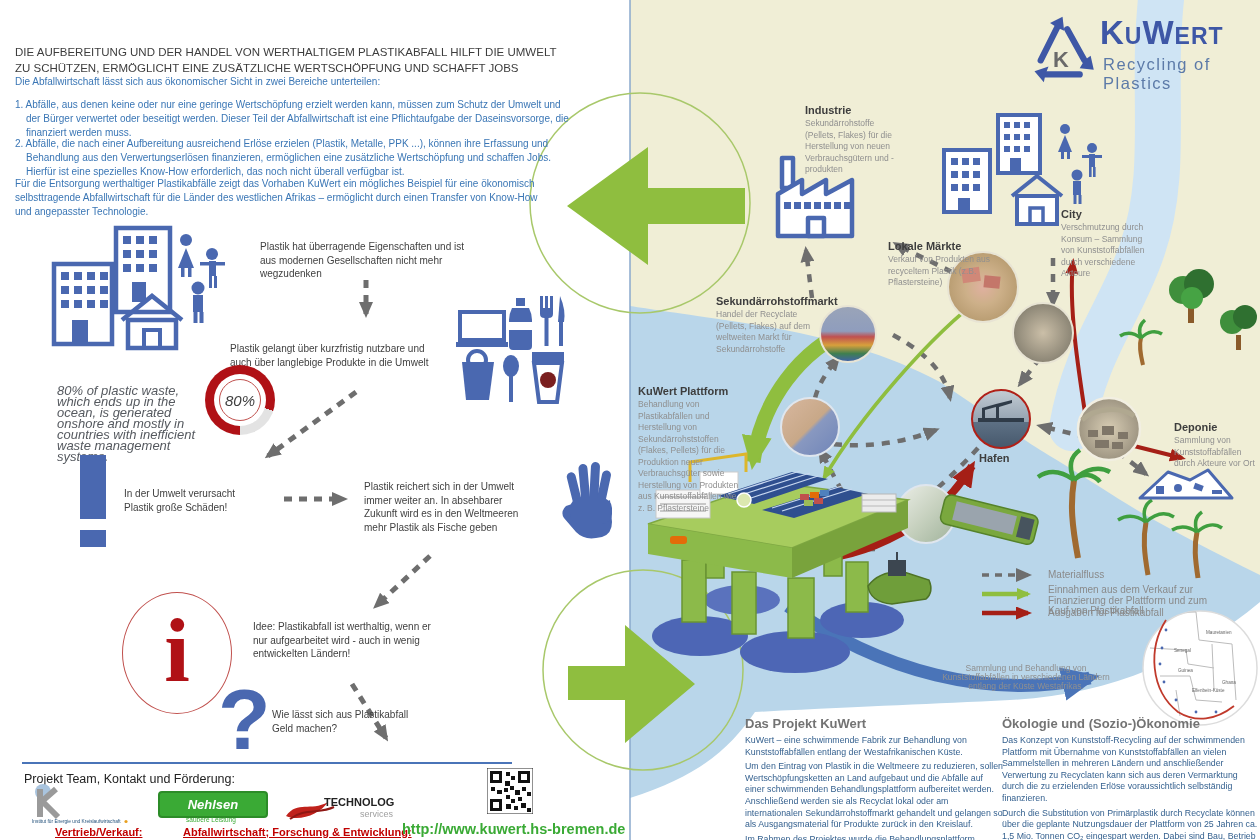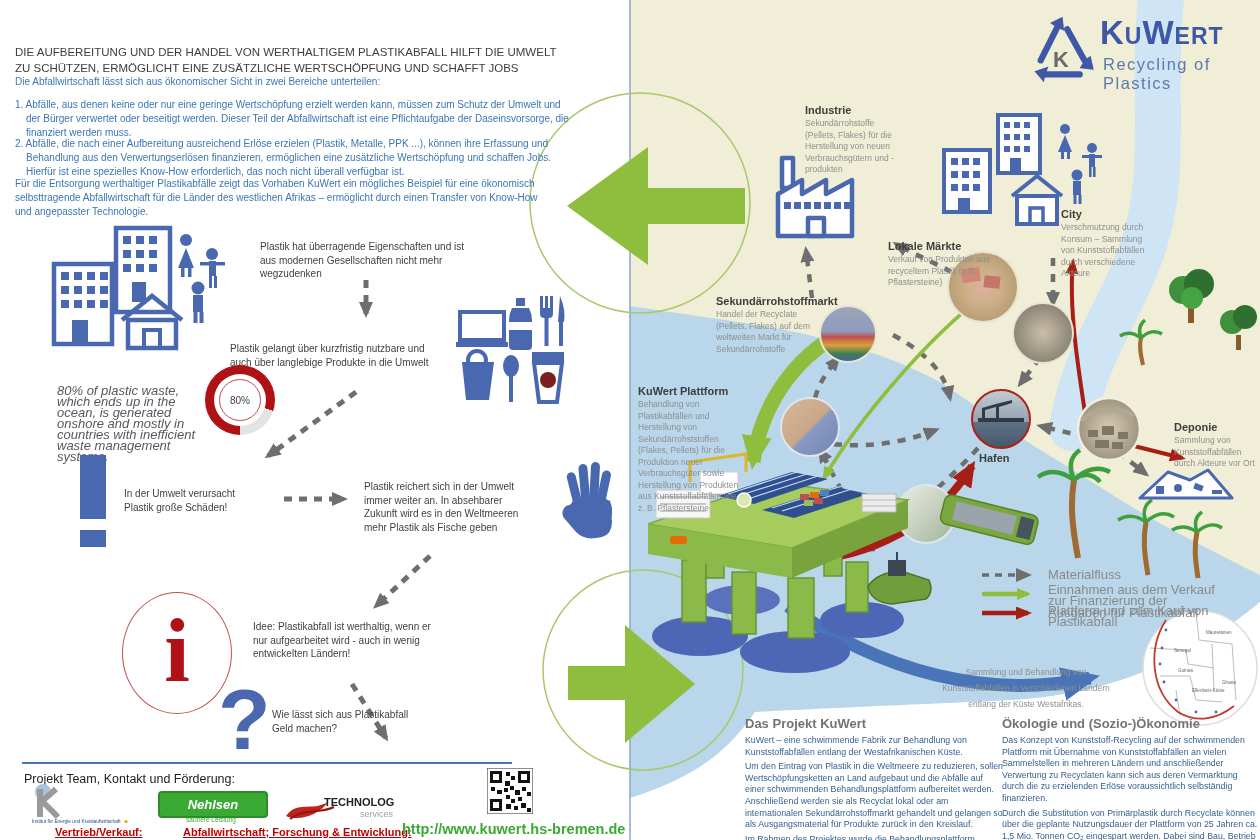--- a/index.html
+++ b/index.html
@@ -14,42 +14,42 @@
   .listitem{width:550px;font-size:10px;color:#3a76b5;line-height:14px;text-indent:-11px;padding-left:11px;}
   .it1{left:15px;top:98px;}
   .it2{left:15px;top:137px;}
   .outro{left:15px;top:177px;width:535px;font-size:10px;color:#3a76b5;line-height:14px;}
   .flowtext{font-size:10px;color:#3f3f3f;line-height:13.5px;}
   .fact{left:57px;top:385px;width:142px;font-size:13px;font-style:italic;color:#55595f;line-height:11px;}
   .donut{left:205px;top:365px;width:70px;height:70px;border-radius:50%;
     background:conic-gradient(from 180deg,#b01116 0 288deg,#e3e3e3 288deg 360deg);}
   .donut .hole{position:absolute;left:9px;top:9px;width:52px;height:52px;border-radius:50%;background:#fff;}
   .donut .ring{position:absolute;left:14px;top:14px;width:40px;height:40px;border-radius:50%;border:1px solid #c0504d;
-    display:flex;align-items:center;justify-content:center;font-size:10px;color:#3f3f3f;}
+    display:flex;align-items:center;justify-content:center;font-size:15px;color:#3f3f3f;font-style:italic;}
   .excl-bar{left:80px;top:455px;width:26px;height:64px;background:#4a68b0;}
   .excl-dot{left:80px;top:530px;width:26px;height:17px;background:#4a68b0;}
   .info-circle{left:122px;top:592px;width:108px;height:120px;border:1.5px solid #c0504d;border-radius:50%;
     display:flex;align-items:center;justify-content:center;}
   .info-i{font-family:"Liberation Serif",serif;font-weight:700;font-size:92px;color:#b01116;line-height:1;margin-top:-6px;}
   .qmark{left:218px;top:676px;font-size:86px;font-weight:700;color:#4a68b0;line-height:1;}
   
   .hr-blue{left:22px;top:762px;width:490px;height:0;border-top:2px solid #4a74b8;}
   .team-heading{left:24px;top:772px;font-size:12.5px;color:#222;}
   .nehlsen-box{left:158px;top:791px;width:106px;height:23px;background:#3aaa35;border-radius:4px;border:2px solid #2c8c28;
     display:flex;align-items:center;justify-content:center;color:#fff;font-weight:700;font-style:italic;font-size:13px;}
   .nehlsen-tag{left:158px;top:816px;width:106px;text-align:center;font-size:6.5px;color:#3aaa35;}
   .redlink{font-size:11px;font-weight:700;color:#c00000;text-decoration:underline;}
   .link1{left:55px;top:826px;}
   .link2{left:183px;top:826px;}
   .url{left:402px;top:821px;font-size:14.5px;font-weight:700;color:#3aaa35;}
   
   .node-title{font-size:11px;font-weight:700;color:#3d3d3d;}
   .node-desc{font-size:8.5px;color:#8f8f8f;line-height:11.5px;}
-  .legend-label{font-size:13px;color:#8a8a8a;line-height:10.5px;}
-  .map-caption{left:942px;top:664px;width:168px;font-size:8.5px;color:#8f8f8f;line-height:16px;text-align:center;}
+  .legend-label{font-size:10px;color:#8a8a8a;line-height:10.5px;}
+  .map-caption{left:942px;top:664px;width:168px;font-size:8.5px;color:#8f8f8f;line-height:9px;text-align:center;}
   .section{width:258px;}
   .section h3{margin:0 0 4px 0;font-size:13px;font-weight:700;color:#737373;}
   .section p{margin:0 0 3px 0;font-size:8.8px;color:#35618f;line-height:11.6px;}
   .logo-text{left:1100px;top:16px;font-variant:small-caps;font-weight:700;font-size:33px;color:#3e57a6;letter-spacing:1px;line-height:1;}
   .logo-tagline{left:1103px;top:55px;font-size:16.5px;color:#5c7aa8;letter-spacing:1.5px;}
 </style>
 </head>
 <body>
 
 <div class="poster">

